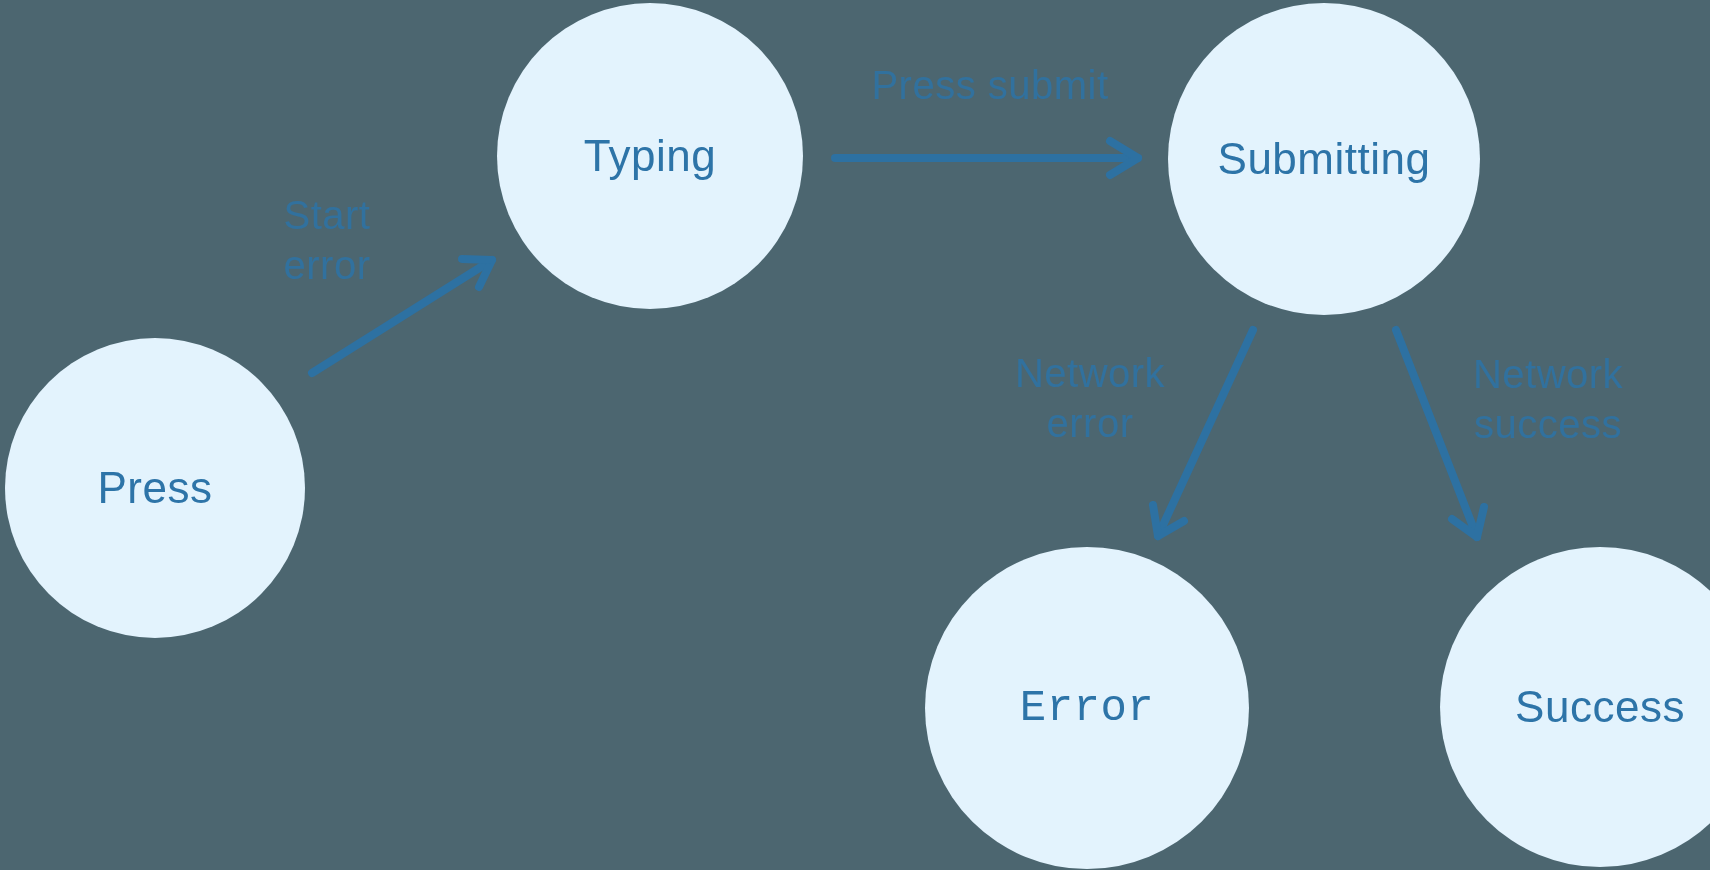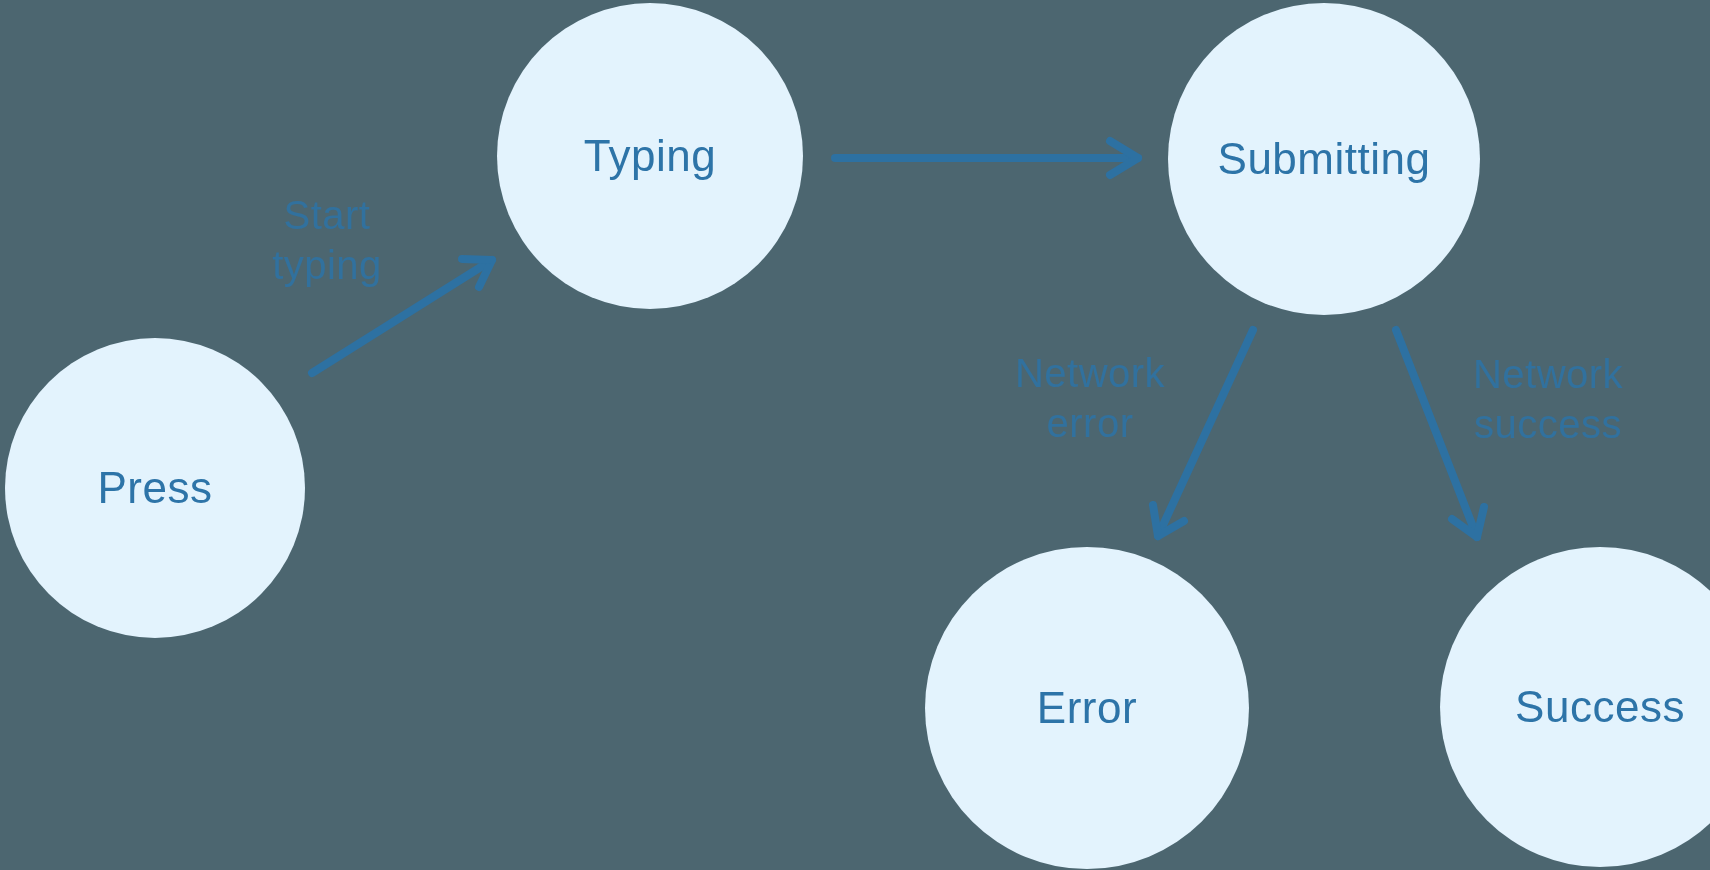--- a/index.html
+++ b/index.html
@@ -24,21 +24,21 @@
     position:absolute;color:var(--edge-label);opacity:0.92;
     font-size:40px;line-height:50px;text-align:center;letter-spacing:0.5px;
   }
   #lbl-start-typing{left:247px;top:190px;width:160px;}
   #lbl-press-submit{left:790px;top:60px;width:400px;white-space:nowrap;}
   #lbl-network-error{left:990px;top:348px;width:200px;}
   #lbl-network-success{left:1448px;top:349px;width:200px;}
   #node-empty{left:5px;top:338px;width:300px;height:300px;}
   #node-typing{left:497px;top:3px;width:306px;height:306px;}
   #node-submitting{left:1168px;top:3px;width:312px;height:312px;}
-  #node-error{left:925px;top:547px;width:324px;height:322px;}
+  #node-error{left:925px;top:547px;width:324px;height:322px;font-family:Liberation Mono, monospace;}
   #node-success{left:1440px;top:547px;width:320px;height:320px;}
 </style>
 </head>
 <body>
 
 <div class="stage">
 
   <svg class="edges-svg" viewBox="0 0 1710 870" xmlns="http://www.w3.org/2000/svg">
 
     <g>
@@ -75,20 +75,21 @@
   </div>
 
   <div class="node" id="node-error">
     <span>Error</span>
   </div>
 
   <div class="node" id="node-success">
     <span>Success</span>
   </div>
 
-  <div class="edge-label" id="lbl-start-typing">Start typing</div>
+  <div class="edge-label" id="lbl-start-typing">Start error</div>
 
+  <div class="edge-label" id="lbl-press-submit">Press submit</div>
 
   <div class="edge-label" id="lbl-network-error">Network error</div>
 
   <div class="edge-label" id="lbl-network-success">Network success</div>
 
 </div>
 
 </body></html>

